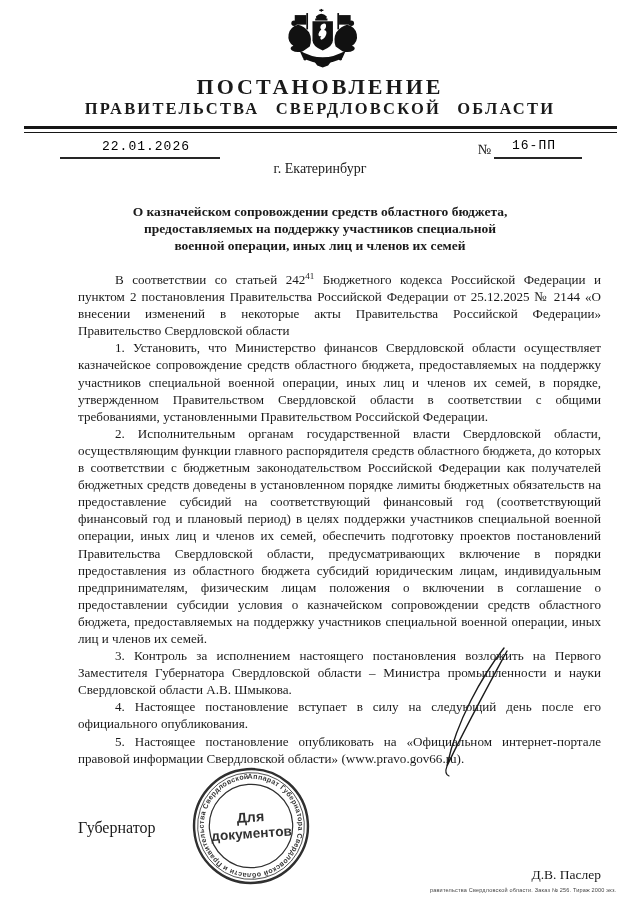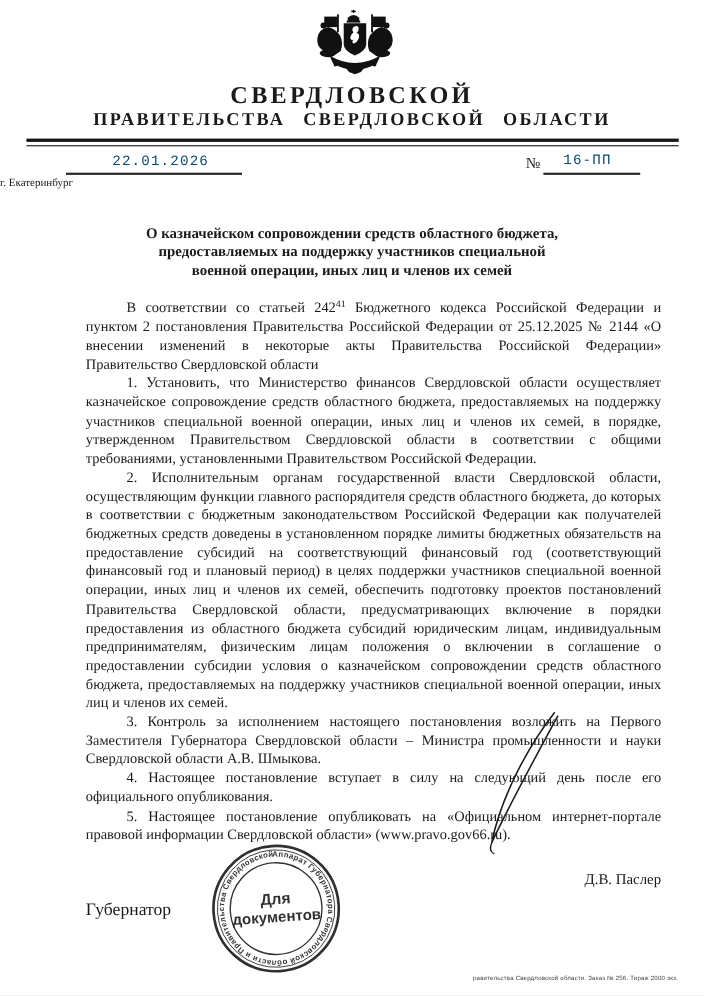--- a/index.html
+++ b/index.html
@@ -15,42 +15,42 @@
     font-size:22px; font-weight:bold; letter-spacing:3px;
   }
   .doc-title-2 {
     position:absolute; top:99px; left:0; width:100%; text-align:center;
     font-size:16.5px; font-weight:bold; letter-spacing:2.2px; word-spacing:10px;
   }
   .header-rule {
     position:absolute; top:126px; left:24px; width:593px; height:7px;
     border-top:3.5px solid #161616; border-bottom:1.5px solid #161616;
   }
-  .field-mono { font-family:"Liberation Mono", monospace; font-size:13px; letter-spacing:1px; color:#0c4a6e; }
+  .field-mono { font-family:"Liberation Mono", monospace; font-size:13px; letter-spacing:1px; color:#000000; }
   .date-value { position:absolute; top:139px; left:102px; }
   .date-underline { position:absolute; top:157px; left:60px; width:160px; height:1.5px; background:#262626; }
   .num-sign { position:absolute; top:142px; left:478px; font-size:14px; }
   .num-value { position:absolute; top:138px; left:512px; }
   .num-underline { position:absolute; top:157px; left:494px; width:88px; height:1.5px; background:#262626; }
-  .city { position:absolute; top:161px; left:0; width:100%; font-size:10px; }
+  .city { position:absolute; top:161px; left:0; width:100%; text-align:center; font-size:14px; }
   .subject {
     position:absolute; top:203px; left:70px; width:500px; text-align:center;
     font-size:13.5px; font-weight:bold; line-height:17px;
   }
   .body-block {
     position:absolute; top:271px; left:78px; width:523px;
     font-size:13.1px; line-height:17.1px; text-align:justify;
   }
   .body-block p { text-indent:37px; }
   .resolves { font-weight:bold; text-indent:0; text-align:left; }
   sup.art { font-size:9px; vertical-align:super; line-height:0; }
   .pen-stroke { position:absolute; top:638px; left:432px; width:90px; height:142px; }
   .stamp { position:absolute; top:765px; left:190px; width:122px; height:122px; opacity:0.88; transform:rotate(-4deg); }
   .sig-post { position:absolute; top:819px; left:78px; font-size:16px; line-height:18px; }
-  .sig-name { position:absolute; top:792px; right:39px; font-size:13.5px; }
+  .sig-name { position:absolute; top:867px; right:39px; font-size:13.5px; }
   .print-footer {
     position:absolute; top:887px; left:430px; width:170px;
     font-size:6px; color:#444; font-family:"Liberation Sans", sans-serif;
     letter-spacing:0.2px; white-space:nowrap; transform:scale(0.92); transform-origin:left top;
   }
 </style>
 </head>
 <body>
 
 <div class="page">
@@ -77,21 +77,21 @@
 
       <path d="M32 62 q34 20 68 0 l-5 11 q-29 16 -58 0 z"></path>
       <path d="M52 76 q14 8 28 0 l-6 8 l-8 3 l-8 -3 z"></path>
       <circle cx="40" cy="74" r="2.5"></circle>
       <circle cx="92" cy="74" r="2.5"></circle>
     </g>
 
     <path fill="#fff" d="M64 24 q7 -4 7 2 q0 4 -3 6 q5 1 3 7 q-2 6 -7 7 q-3 -2 0 -5 q-5 1 -4 -4 q1 -4 4 -6 q-3 -3 0 -7 z"></path>
   </svg>
 
-  <div class="doc-title-1">СВЕРДЛОВСКОЙ</div>
+  <div class="doc-title-1">ПОСТАНОВЛЕНИЕ</div>
   <div class="doc-title-2">ПРАВИТЕЛЬСТВА СВЕРДЛОВСКОЙ ОБЛАСТИ</div>
 
   <div class="header-rule"></div>
 
   <div class="date-value field-mono">22.01.2026</div>
   <div class="date-underline"></div>
   <div class="num-sign">№</div>
   <div class="num-value field-mono">16-ПП</div>
   <div class="num-underline"></div>
   <div class="city">г. Екатеринбург</div>

